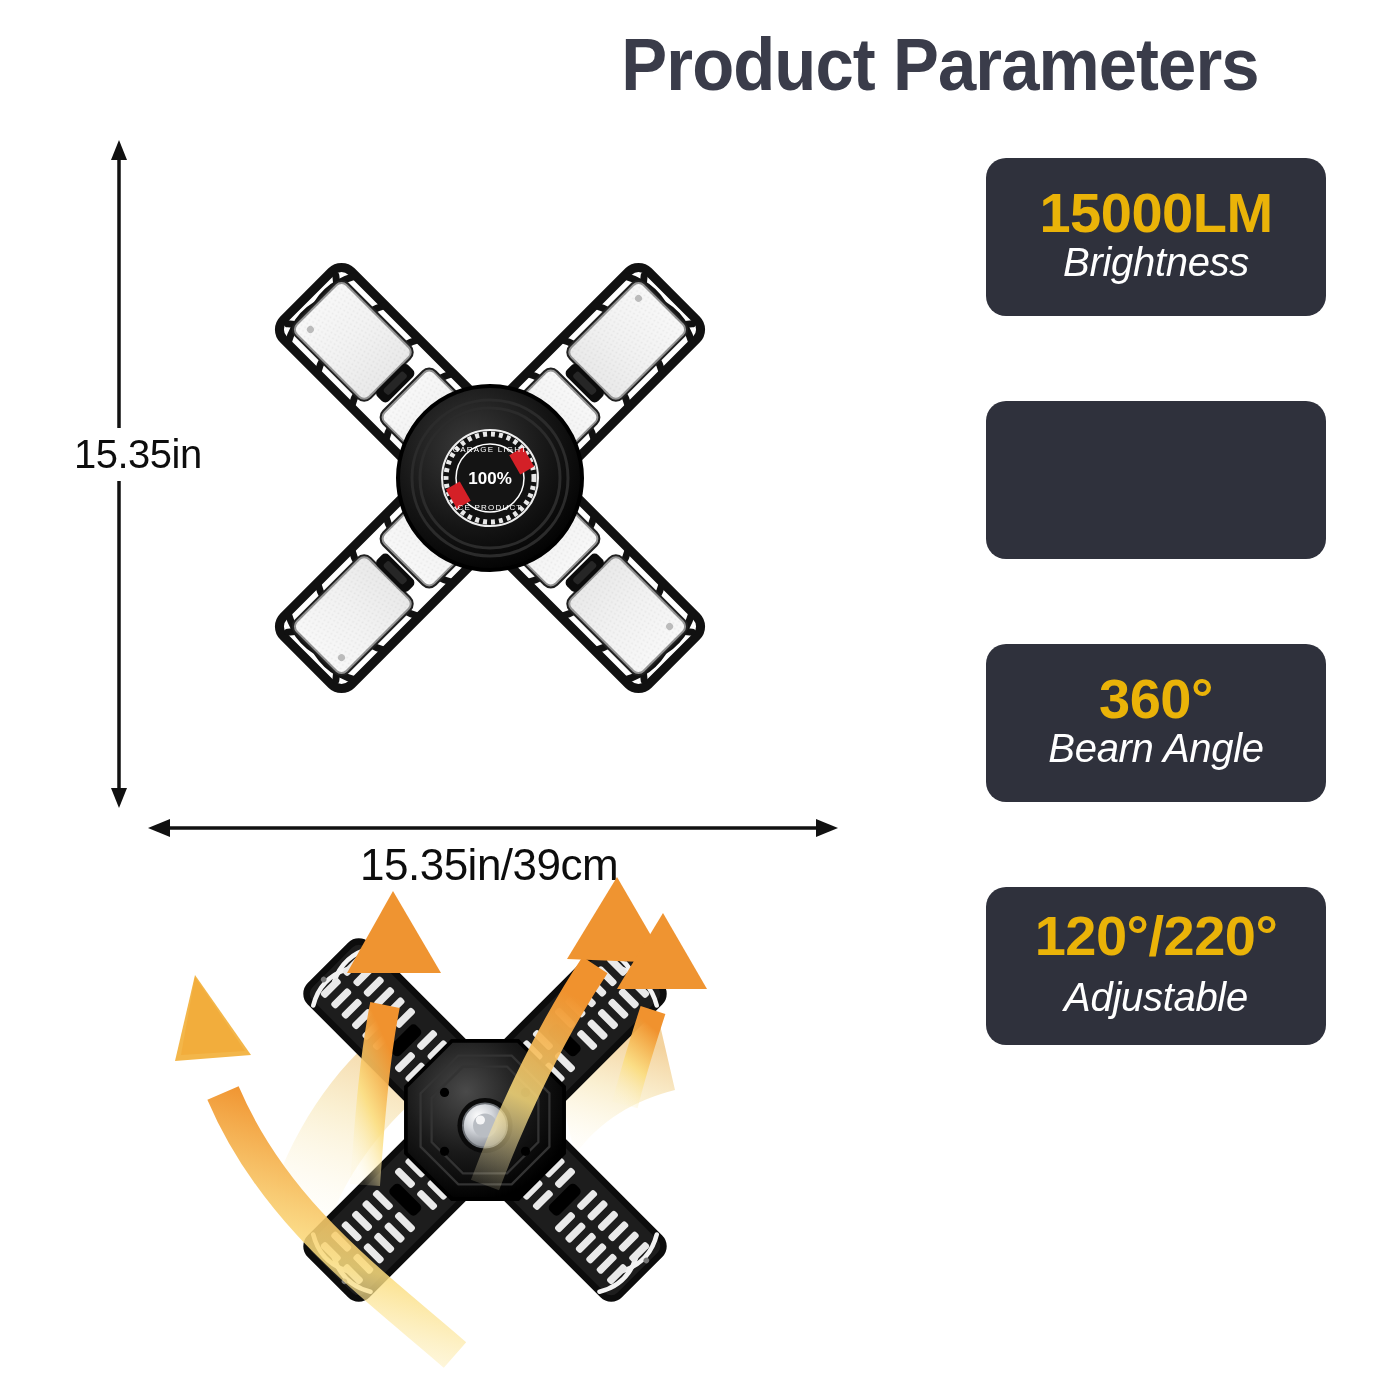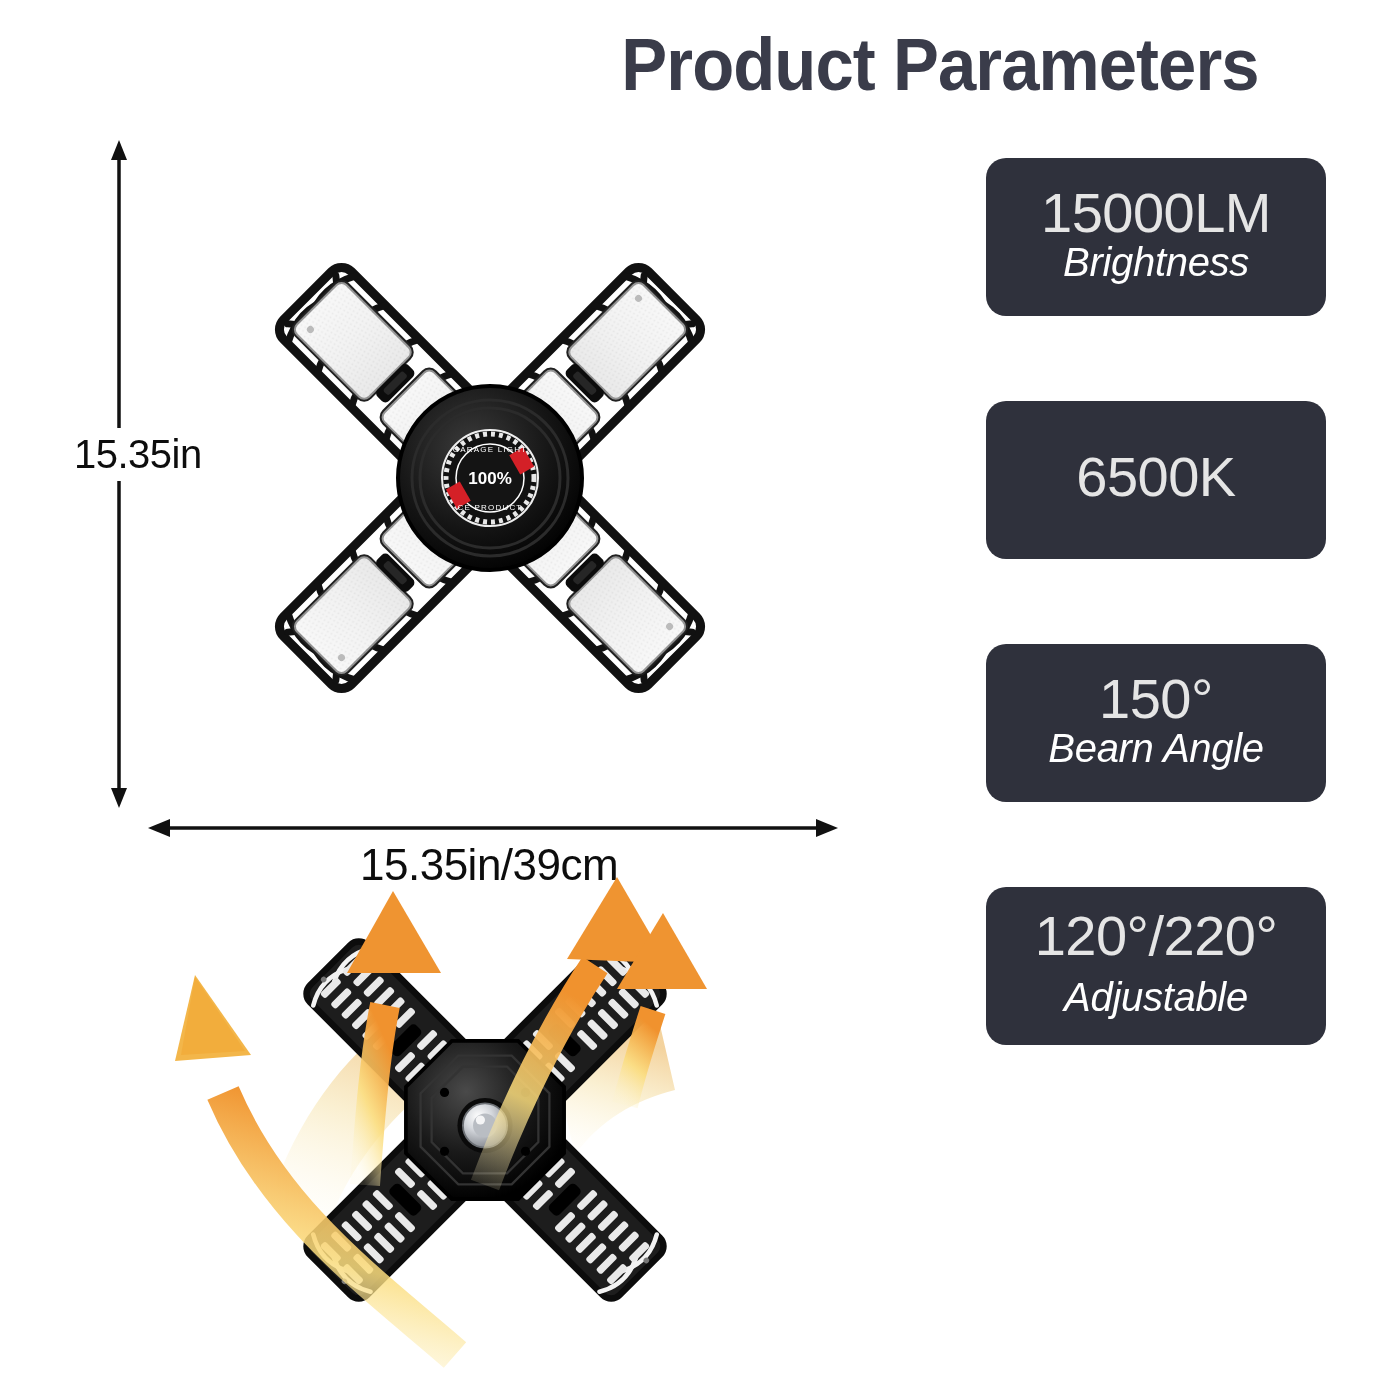--- a/index.html
+++ b/index.html
@@ -49,23 +49,23 @@
     margin-bottom: 85px;
     display: flex;
     flex-direction: column;
     align-items: center;
     justify-content: center;
     box-sizing: border-box;
     padding: 4px 8px 10px 8px;
   }
   .param-card:last-child { margin-bottom: 0; gap: 12px; }
   .param-value {
-    color: #e5e5e5;
+    color: #eab308;
     font-size: 56px;
-    font-weight: 400;
+    font-weight: 700;
     line-height: 1.03;
     letter-spacing: -0.5px;
     white-space: nowrap;
   }
   .param-label {
     color: #ffffff;
     font-size: 40px;
     font-weight: 400;
     line-height: 1.08;
     letter-spacing: -0.3px;
@@ -387,26 +387,25 @@
 </div>
 
 <div class="cards">
 
   <div class="param-card">
     <div class="param-value">15000LM</div>
     <div class="param-label">Brightness</div>
   </div>
 
   <div class="param-card">
-    <div class="param-value">6500K</div>
   </div>
 
 
   <div class="param-card">
-    <div class="param-value">150°</div>
+    <div class="param-value">360°</div>
     <div class="param-label">Bearn Angle</div>
   </div>
 
   <div class="param-card">
     <div class="param-value">120°/220°</div>
     <div class="param-label">Adjustable</div>
   </div>
 
 </div>
 

